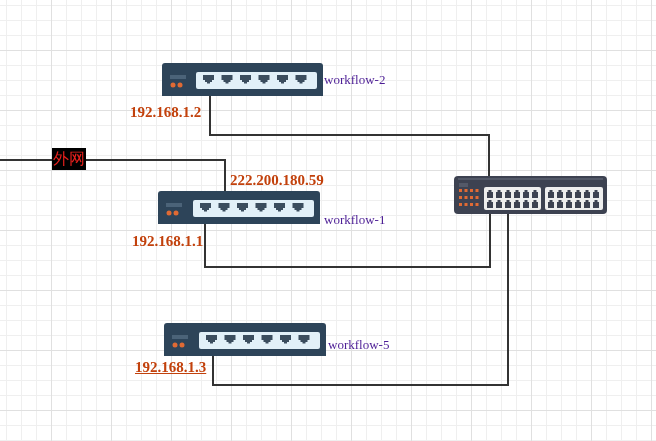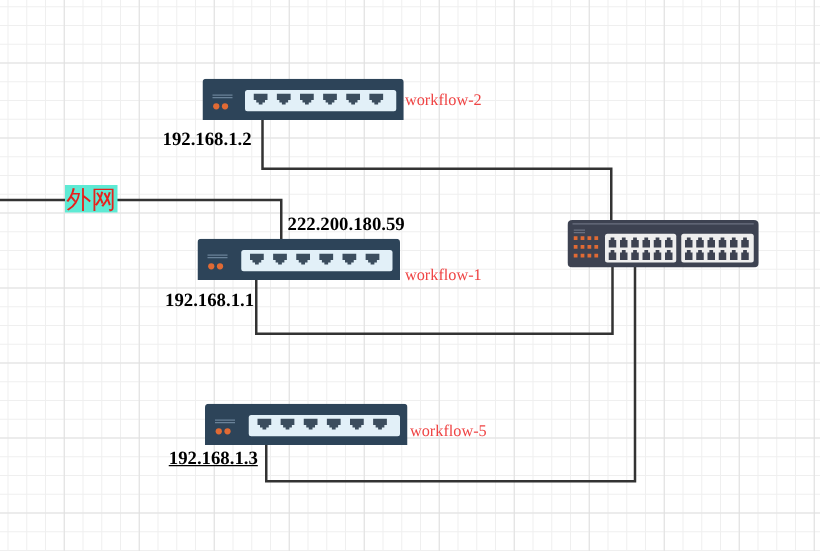--- a/index.html
+++ b/index.html
@@ -10,23 +10,23 @@
       linear-gradient(#e0e0e0 1px, transparent 1px),
       linear-gradient(90deg, #e0e0e0 1px, transparent 1px),
       linear-gradient(#efefef 1px, transparent 1px),
       linear-gradient(90deg, #efefef 1px, transparent 1px);
     background-size: 60px 60px, 60px 60px, 15px 15px, 15px 15px;
     background-position: 0 50px, 51px 0, 0 5px, 6px 0;
     font-family: "Liberation Serif", "DejaVu Serif", serif;
   }
   svg.wires { position:absolute; left:0; top:0; }
   .sw { position:absolute; }
-  .ip { position:absolute; font-weight:bold; font-size:15px; color:#000000; white-space:nowrap; font-family:"Liberation Serif", serif; }
-  .name { position:absolute; font-size:13px; color:#ef4444; white-space:nowrap; font-family:"Liberation Serif", serif;text-align:right; }
-  .ext { position:absolute; font-size:20px; color:#e8201c; font-family:"DejaVu Sans", sans-serif; background:#5eead4; padding:0 1px; line-height:22px; }
+  .ip { position:absolute; font-weight:bold; font-size:15px; color:#c2410c; white-space:nowrap; font-family:"Liberation Serif", serif; }
+  .name { position:absolute; font-size:13px; color:#4c1d95; white-space:nowrap; font-family:"Liberation Serif", serif;text-align:right; }
+  .ext { position:absolute; font-size:16px; color:#e8201c; font-family:"DejaVu Sans", sans-serif; background:#000000; padding:0 1px; line-height:22px; }
 </style>
 </head>
 <body>
 
 <svg class="wires" width="656" height="441">
   <g fill="none" stroke="#333" stroke-width="2">
     <path d="M0 160 H225 V192"></path>
     <path d="M210 96 V135 H489 V178"></path>
     <path d="M205 222 V267 H490 V212"></path>
     <path d="M213 355 V385 H508 V212"></path>

